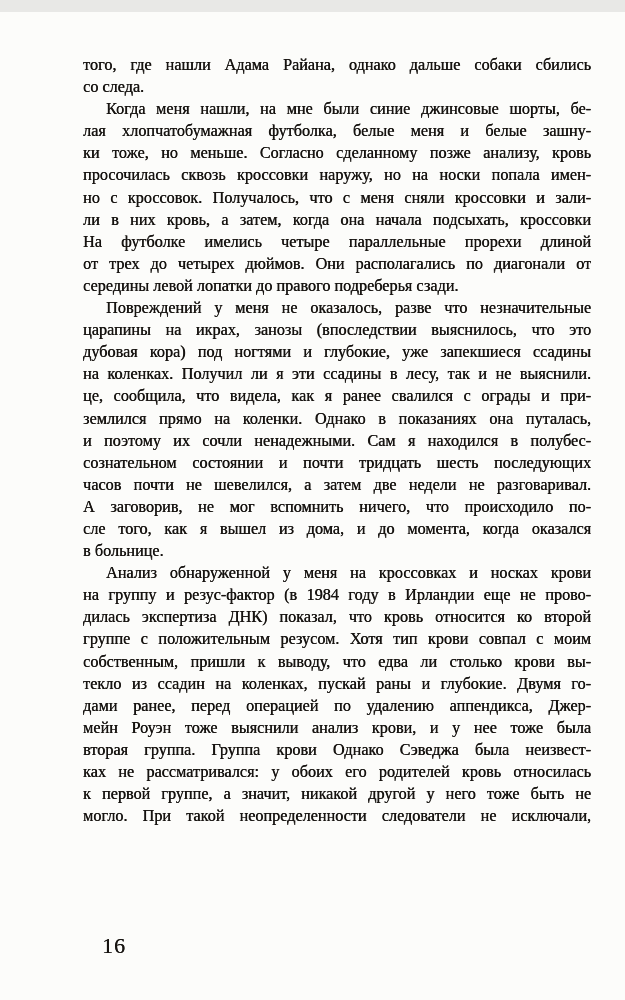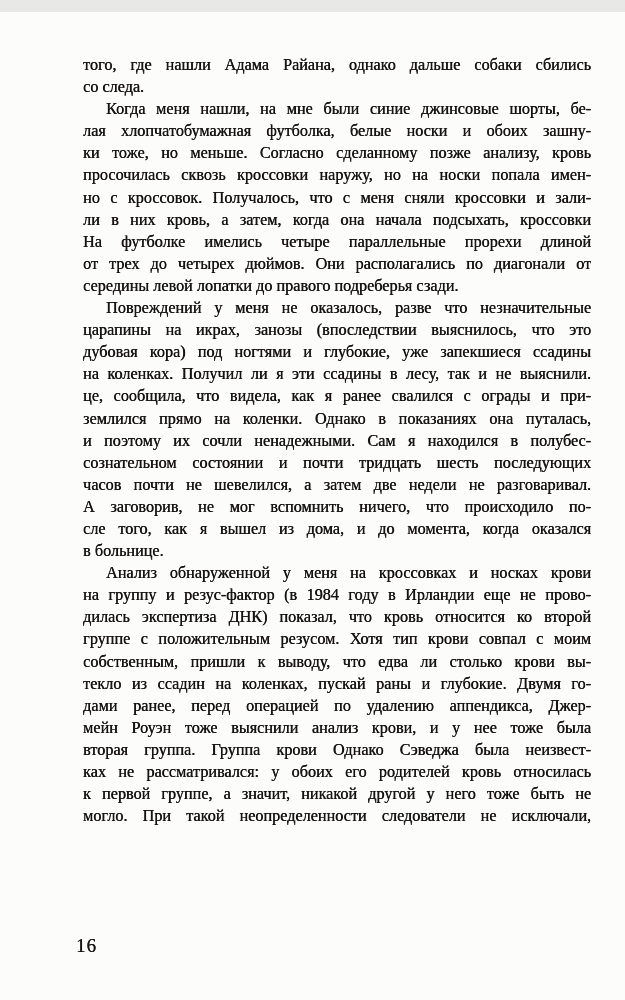--- a/index.html
+++ b/index.html
@@ -35,38 +35,38 @@
   
   .line { overflow: hidden; }
   .line.para-end {
     text-align-last: left;
   }
   .line.indent {
     text-indent: 23px;
   }
   .page-number {
     position: absolute;
-    left: 76px;
+    left: 102px;
     top: 920px;
-    font-size: 19px;
+    font-size: 22px;
     line-height: 28px;
     letter-spacing: 1px;
     text-shadow: 0.35px 0 0 currentColor;
     font-variant-numeric: oldstyle-nums;
   }
 </style>
 </head>
 <body>
 
 <div class="book-page">
   <div class="page-text" id="page-text">
       <div class="line">того, где нашли Адама Райана, однако дальше собаки сбились</div>
       <div class="line para-end">со следа.</div>
       <div class="line indent">Когда меня нашли, на мне были синие джинсовые шорты, бе-</div>
-      <div class="line">лая хлопчатобумажная футболка, белые носки и обоих зашну-</div>
+      <div class="line">лая хлопчатобумажная футболка, белые меня и белые зашну-</div>
       <div class="line">ки тоже, но меньше. Согласно сделанному позже анализу, кровь</div>
       <div class="line">просочилась сквозь кроссовки наружу, но на носки попала имен-</div>
       <div class="line">но с кроссовок. Получалось, что с меня сняли кроссовки и зали-</div>
       <div class="line">ли в них кровь, а затем, когда она начала подсыхать, кроссовки</div>
       <div class="line">На футболке имелись четыре параллельные прорехи длиной</div>
       <div class="line">от трех до четырех дюймов. Они располагались по диагонали от</div>
       <div class="line para-end">середины левой лопатки до правого подреберья сзади.</div>
       <div class="line indent">Повреждений у меня не оказалось, разве что незначительные</div>
       <div class="line">царапины на икрах, занозы (впоследствии выяснилось, что это</div>
       <div class="line">дубовая кора) под ногтями и глубокие, уже запекшиеся ссадины</div>

